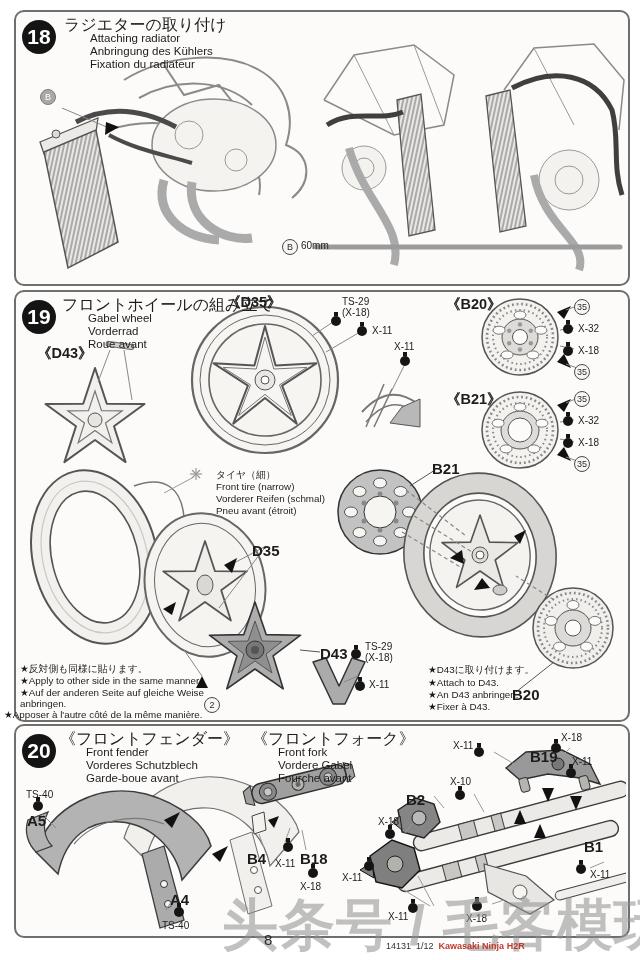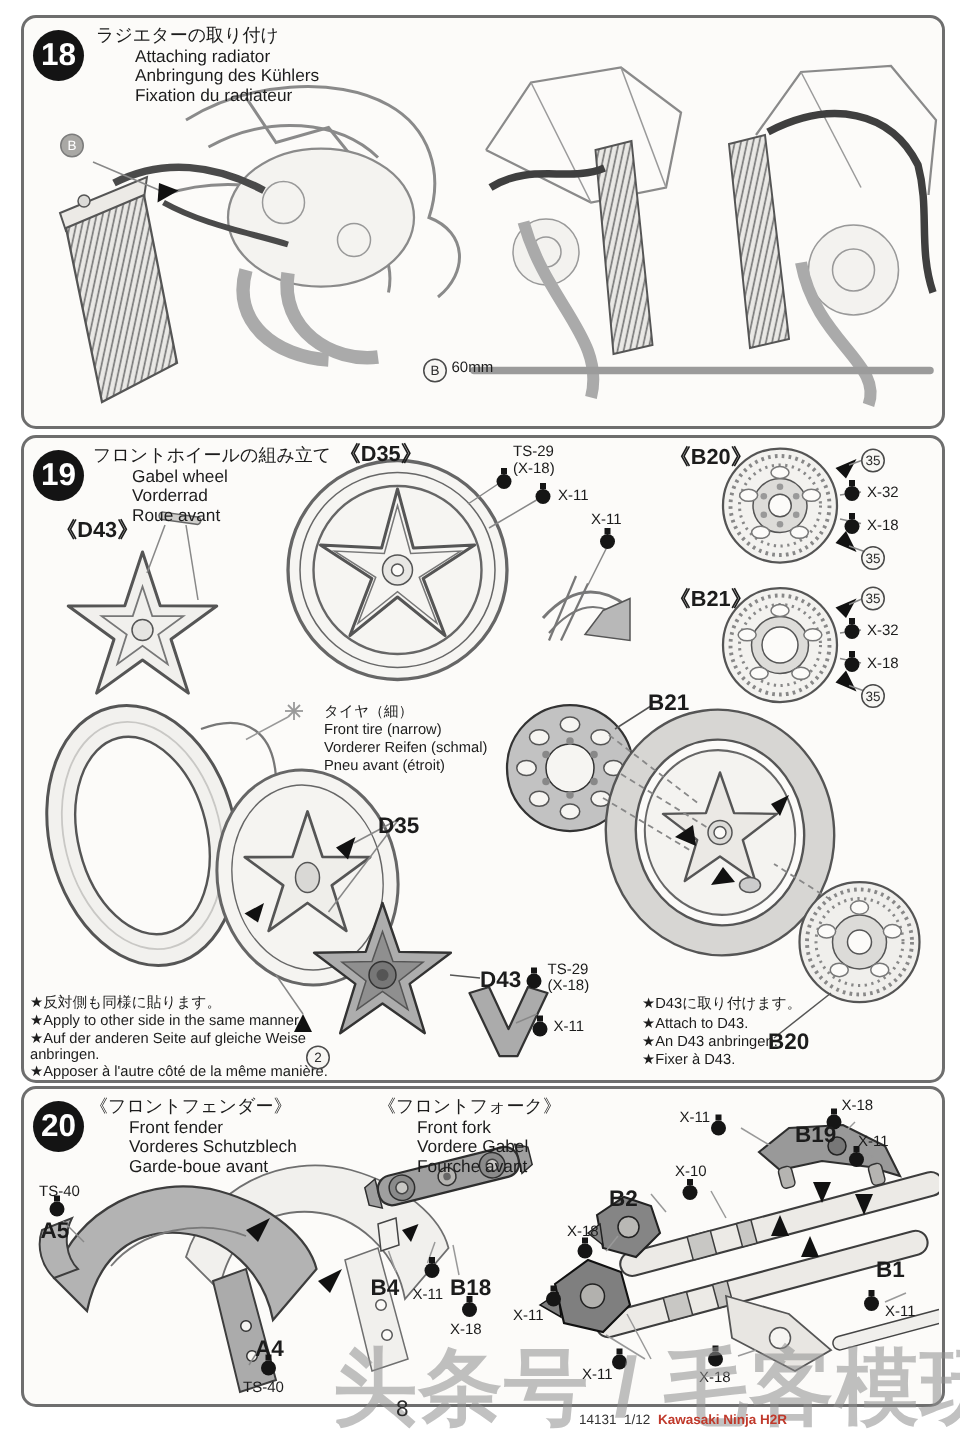--- a/index.html
+++ b/index.html
@@ -2,21 +2,21 @@
 <html><head>
 <meta charset="utf-8">
 <style>
   html,body{margin:0;padding:0;background:#dcdcdc;}
   .page{position:relative;width:640px;height:960px;margin:0 auto;background:#ffffff;
         font-family:"Liberation Sans","DejaVu Sans",sans-serif;color:#1c1c1c;overflow:hidden;padding-left:16px;}
   .sec{position:absolute;border:2px solid #6e6e6e;border-radius:10px;background:#fcfbf9;}
   .badge{position:absolute;width:34px;height:34px;background:#141414;color:#fff;border-radius:50%;
          display:flex;align-items:center;justify-content:center;font-weight:bold;font-size:21px;z-index:4;}
   .lbl{position:absolute;white-space:nowrap;z-index:4;color:#1c1c1c;}
-  .jp{font-size:12px;}
+  .jp{font-size:16px;}
   .sub{font-size:11.5px;margin-left:26px;}
   .ph{font-size:14.5px;font-weight:700;}
   .pl{font-size:15px;font-weight:700;}
   .cd{font-size:10px;}
   .nt{font-size:9.8px;line-height:11.6px;}
   .pd{position:absolute;width:10px;height:10px;background:#151515;border-radius:50%;z-index:4;}
   .pd::before{content:"";position:absolute;left:3px;top:-4px;width:4px;height:4px;background:#151515;}
   .circ{position:absolute;width:14px;height:14px;border:1.3px solid #4a4a4a;border-radius:50%;
         font-size:9px;line-height:14px;text-align:center;background:#f7f6f3;color:#2c2c2c;z-index:4;}
   .circ.gray{background:#a9a8a5;color:#fff;border-color:#7c7c7c;}
@@ -147,21 +147,21 @@
 
   <div class="lbl nt" style="left:428px;top:664px">★D43に取り付けます。</div>
   <div class="lbl nt" style="left:428px;top:677px">★Attach to D43.</div>
   <div class="lbl nt" style="left:428px;top:689px">★An D43 anbringen.</div>
   <div class="lbl nt" style="left:428px;top:701px">★Fixer à D43.</div>
 
   <div class="lbl nt" style="left:20px;top:663px">★反対側も同様に貼ります。</div>
   <div class="lbl nt" style="left:20px;top:675px">★Apply to other side in the same manner.</div>
   <div class="lbl nt" style="left:20px;top:687px">★Auf der anderen Seite auf gleiche Weise</div>
   <div class="lbl nt" style="left:20px;top:698px">anbringen.</div>
-  <div class="lbl nt" style="left:20px;top:709px">★Apposer à l'autre côté de la même manière.</div>
+  <div class="lbl nt" style="left:4px;top:709px">★Apposer à l'autre côté de la même manière.</div>
   <div class="circ" style="left:204px;top:697px">2</div>
 
   <svg class="art" style="left:14px;top:290px" width="612" height="428" viewBox="0 0 612 428">
 
     <polygon points="81,78 92.8,113.8 130.5,114 100,136.2 111.6,172.1 81,150 50.4,172.1 62,136.2 31.5,114 69.2,113.8" fill="#f1f0ed" stroke="#555" stroke-width="2" stroke-linejoin="round"></polygon>
     <polygon points="81,101 87.5,120.7 108.2,120.8 91.5,133 97.8,152.8 81,140.5 64.2,152.8 70.5,133 53.8,120.8 74.5,120.7" fill="none" stroke="#777" stroke-width="1.2"></polygon>
     <circle cx="81" cy="130" r="7" fill="#e6e5e2" stroke="#555"></circle>
     <rect x="92" y="53" width="28" height="5" rx="2.5" transform="rotate(8 106 55)" fill="#cfcecb" stroke="#666"></rect>
     <line x1="96" y1="60" x2="84" y2="92" stroke="#888" stroke-width="1"></line>
     <line x1="110" y1="60" x2="118" y2="110" stroke="#888" stroke-width="1"></line>

